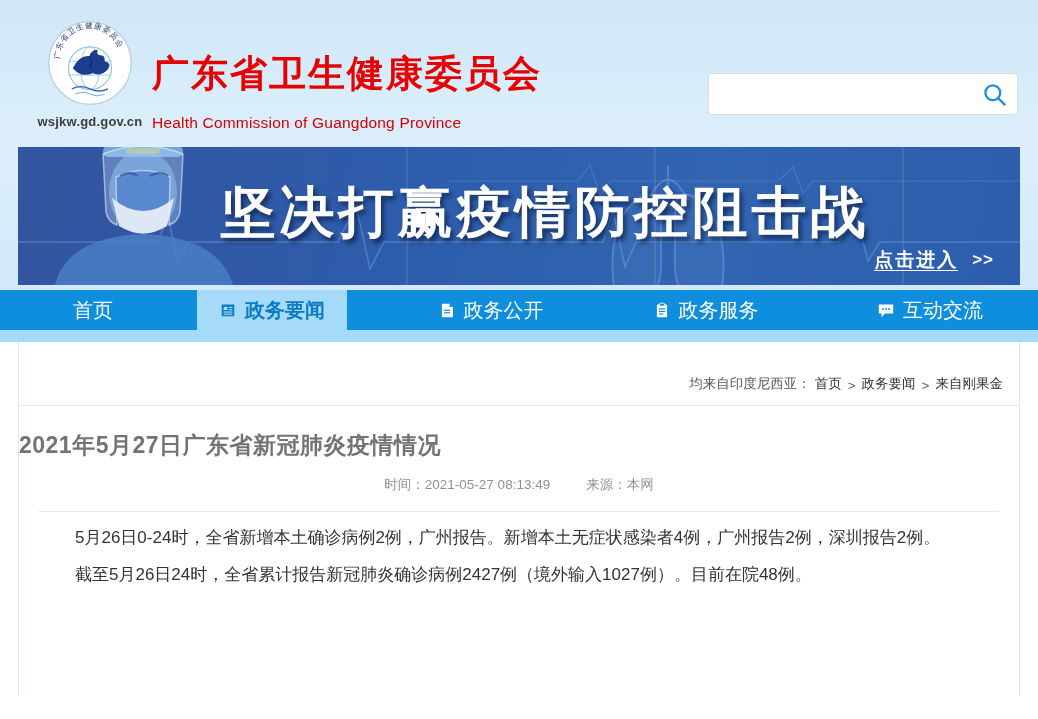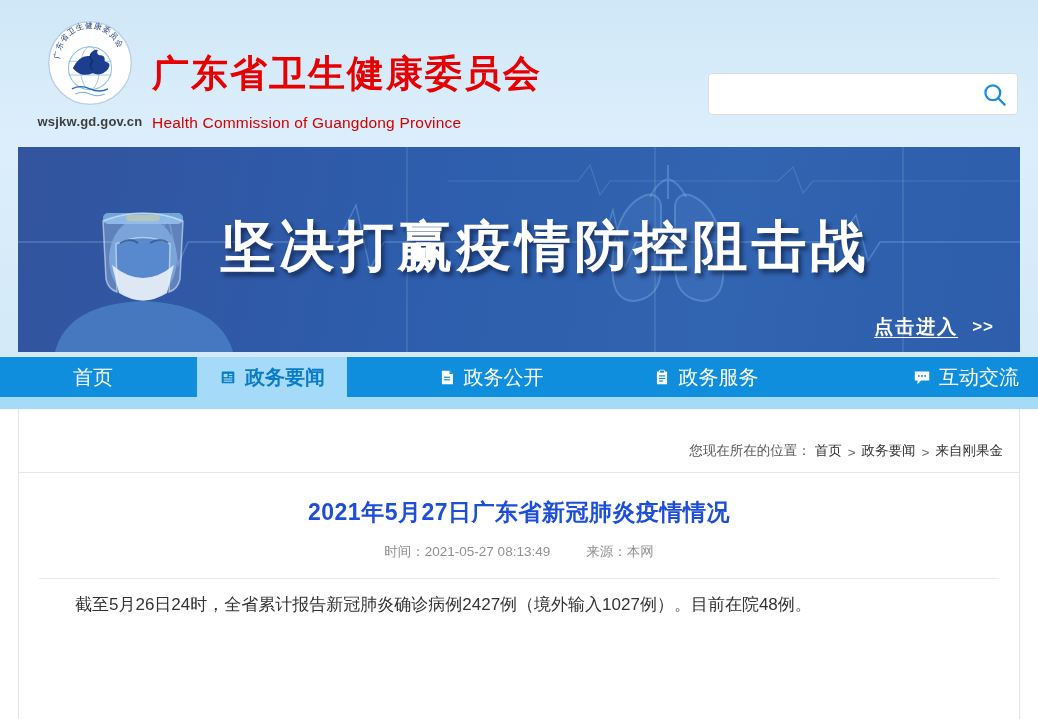--- a/index.html
+++ b/index.html
@@ -28,21 +28,21 @@
   }
   .search-input{
     flex:1;border:none;outline:none;background:transparent;
     font-size:15px;padding:0 10px;height:100%;
   }
   .search-btn{border:none;background:transparent;padding:0 9px 0 0;cursor:pointer;display:flex;align-items:center;}
 
   
   .banner-wrap{background:linear-gradient(180deg,#dceefb,#d3e9f8);padding:0 18px 5px 18px;}
   .banner{
-    position:relative;width:1002px;height:205px;overflow:hidden;
+    position:relative;width:1002px;height:138px;overflow:hidden;
     background:linear-gradient(100deg,#33549e 0%,#2d5dac 40%,#3164b1 70%,#2d5dab 100%);
     text-decoration:underline;
   }
   .banner .stripe{position:absolute;top:0;bottom:0;width:2px;background:rgba(190,220,250,.12);}
   .banner-slogan{
     position:absolute;left:0;right:0;top:50%;transform:translate(26px,-54%);
     text-align:center;color:#fff;font-size:55px;font-weight:bold;letter-spacing:4px;
     text-shadow:3px 4px 4px rgba(5,15,40,.55);white-space:nowrap;
   }
   .banner-cta{
@@ -75,21 +75,21 @@
   }
   .breadcrumb-row{
     height:64px;border-bottom:1px solid #e8e8e8;
     display:flex;align-items:flex-end;justify-content:flex-end;
     padding:0 12px 12px 0;box-sizing:border-box;
     font-size:13.5px;color:#595959;
   }
   .breadcrumb-row .crumb{color:#333;margin:0 4px;cursor:pointer;}
   .breadcrumb-row .crumb-sep{color:#666;margin:0 2px;}
   .article-title{
-    text-align:center;font-size:23px;font-weight:bold;color:#1d4ed8;
+    font-size:23px;font-weight:bold;color:#737373;
     margin-top:24px;letter-spacing:.5px;
   }
   .article-meta{
     text-align:center;font-size:13.5px;color:#909090;margin-top:15px;
     display:flex;justify-content:center;gap:36px;
   }
   .meta-item{white-space:nowrap;}
   .article-divider{border:none;border-top:1px solid #ebebeb;margin:17px 20px 0 20px;}
   .article-body{padding:7px 22px 0 22px;}
   .article-body p{
@@ -209,54 +209,55 @@
       <span class="nicon">
         <svg width="17" height="17" viewBox="0 0 20 20">
           <path d="M4 2 h9 l4 4 v12 H4 z" fill="#ffffff"></path>
           <path d="M13 2 v4 h4 z" fill="#0f8edd"></path>
           <rect x="6.3" y="9" width="7.4" height="1.4" fill="#0f8edd"></rect>
           <rect x="6.3" y="12" width="7.4" height="1.4" fill="#0f8edd"></rect>
         </svg>
       </span>
       <span>政务公开</span>
     </div>
-    <div class="nav-item" style="left:966px">
+    <div class="nav-item" style="left:930px">
       <span class="nicon">
         <svg width="18" height="18" viewBox="0 0 20 20">
           <path d="M2 4 h16 v10 H9 l-4 4 v-4 H2 z" fill="#ffffff"></path>
           <circle cx="6.5" cy="9" r="1.1" fill="#0f8edd"></circle>
           <circle cx="10" cy="9" r="1.1" fill="#0f8edd"></circle>
           <circle cx="13.5" cy="9" r="1.1" fill="#0f8edd"></circle>
         </svg>
       </span>
       <span>互动交流</span>
     </div>
   </nav>
   <div class="nav-substrip"></div>
 
   <div class="content-area">
     <div class="panel">
 
       <div class="breadcrumb-row">
-        <span>您现在所在的位置：</span>
+        <span>均来自印度尼西亚：</span>
         <span class="crumb">首页</span>
         <span class="crumb-sep">&gt;</span>
         <span class="crumb">政务要闻</span>
         <span class="crumb-sep">&gt;</span>
         <span class="crumb">来自刚果金</span>
       </div>
 
       <h1 class="article-title">2021年5月27日广东省新冠肺炎疫情情况</h1>
 
       <div class="article-meta">
         <span class="meta-item"><span>时间：</span><span>2021-05-27 08:13:49</span></span>
         <span class="meta-item"><span>来源：</span><span>本网</span></span>
       </div>
 
       <hr class="article-divider">
 
       <div class="article-body">
+        <p>5月26日0-24时，全省新增本土确诊病例2例，广州报告。新增本土无症状感染者4例，广州报告2例，深圳报告2例。</p>
         <p>截至5月26日24时，全省累计报告新冠肺炎确诊病例2427例（境外输入1027例）。目前在院48例。</p>
       </div>
 
     </div>
   </div>
 </div>
 
 </body></html>

